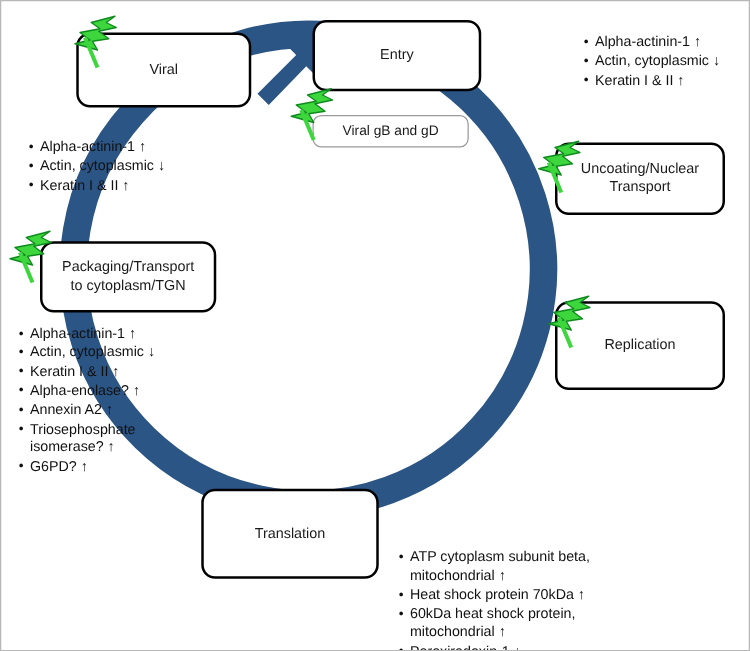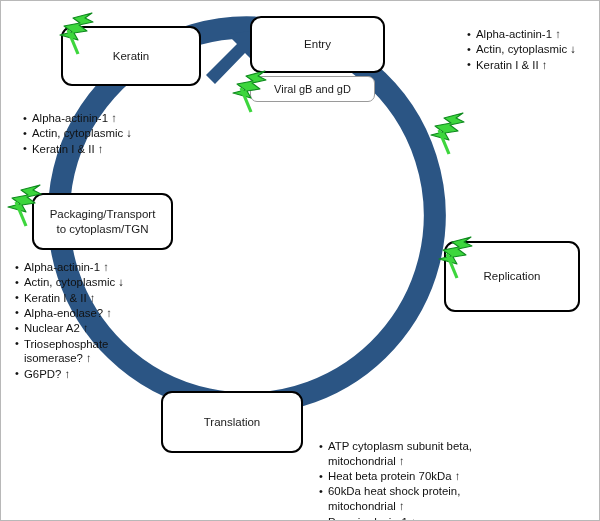--- a/index.html
+++ b/index.html
@@ -40,28 +40,29 @@
     background:#ffffff;
     border:1px solid #9a9a9a;
     border-radius:7px;
     display:flex;
     align-items:center;
     justify-content:center;
     font-size:11px;
     color:#1a1a1a;
     box-sizing:border-box;
     z-index:4;
+    margin-top:16px;
   }
 
   #stage-egress      {left:60px; top:25px;  width:140px;height:60px;}
   #stage-entry       {left:249px;top:15px;  width:135px;height:57px;}
   #stage-viralgbgd   {left:249px;top:75px;  width:125px;height:26px;}
   #stage-uncoating   {left:443px;top:113px; width:136px;height:58px;}
   #stage-replication {left:443px;top:240px; width:136px;height:71px;}
-  #stage-translation {left:160px;top:390px; width:142px;height:62px;}
+  #stage-translation {left:160px;top:390px; width:142px;height:72px;}
   #stage-packaging   {left:31px; top:192px; width:141px;height:57px;}
 
   
   .notes{
     position:absolute;
     font-size:11.4px;
     color:#111111;
     line-height:1.30;
     z-index:6;
   }
@@ -99,31 +100,35 @@
       </clipPath>
     </defs>
 
     <path id="ring-band" d="M 246 38
              A 188 188 0 1 1 243 38" fill="none" stroke="#2b5584" stroke-width="22" stroke-linecap="butt" transform="rotate(12 300 226)"></path>
 
     <polygon id="ring-head" points="205,74 236,43 226,33 259,29 254,62 244,52 214,83" fill="#2b5584"></polygon>
   </svg>
 
   <div class="stage" id="stage-egress">
-    <span>Keratin</span>
+    <span>Viral</span>
   </div>
 
   <div class="stage" id="stage-entry">
     <span>Entry</span>
   </div>
 
   <div class="sub-stage" id="stage-viralgbgd">
     <span>Viral gB and gD</span>
   </div>
 
+  <div class="stage" id="stage-uncoating">
+    <span style="white-space:pre-line">Uncoating/Nuclear
+Transport</span>
+  </div>
 
   <div class="stage" id="stage-replication">
     <span>Replication</span>
   </div>
 
   <div class="stage" id="stage-translation">
     <span>Translation</span>
   </div>
 
   <div class="stage" id="stage-packaging">
@@ -146,32 +151,32 @@
         <li>Keratin I &amp; II ↑</li>
       </ul>
   </div>
 
   <div class="notes" id="notes-packaging">
     <ul>
         <li>Alpha-actinin-1 ↑</li>
         <li>Actin, cytoplasmic ↓</li>
         <li>Keratin I &amp; II ↑</li>
         <li>Alpha-enolase? ↑</li>
-        <li>Nuclear A2 ↑</li>
+        <li>Annexin A2 ↑</li>
         <li>Triosephosphate
 isomerase? ↑</li>
         <li>G6PD? ↑</li>
       </ul>
   </div>
 
   <div class="notes" id="notes-translation">
     <ul>
         <li>ATP cytoplasm subunit beta,
 mitochondrial ↑</li>
-        <li>Heat beta protein 70kDa ↑</li>
+        <li>Heat shock protein 70kDa ↑</li>
         <li>60kDa heat shock protein,
 mitochondrial ↑</li>
         <li>Peroxiredoxin-1 ↓</li>
       </ul>
   </div>
 
   <div id="bolt-layer">
       <div class="bolt" style="left: 55px; top: 8px;"><svg width="40" height="48" viewBox="0 0 40 48">
           <polygon points="36,4 17,9 24,14 8,17 16,23 4,26 22,31 18,24 31,22 23,16 37,13 29,9" fill="#3dd63d" stroke="#0f8a1e" stroke-width="1.1" stroke-linejoin="round"></polygon>
           <path d="M 12 21 L 22 45" stroke="#3dd63d" stroke-width="3.2" fill="none"></path>

